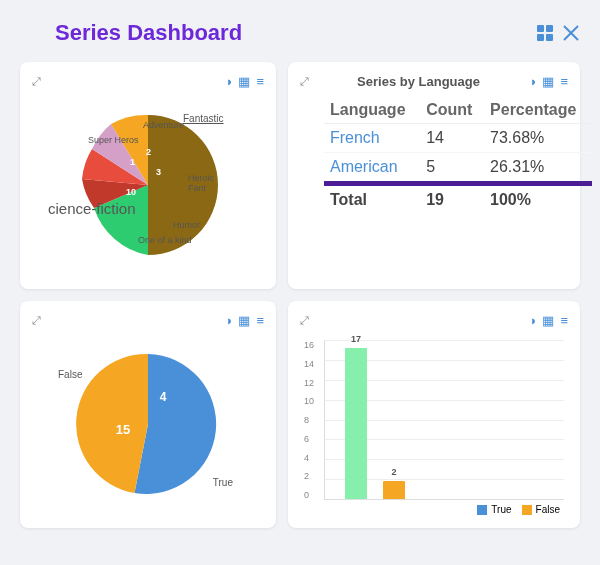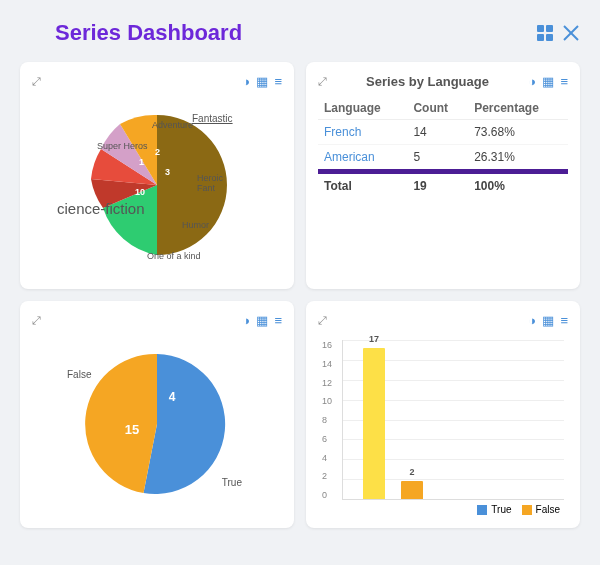--- a/index.html
+++ b/index.html
@@ -60,21 +60,22 @@
     }
     .expand-icon {
       color: #888;
       font-size: 11px;
       cursor: pointer;
     }
     
     .lang-table {
       width: 100%;
       border-collapse: collapse;
-      font-size: 12px;
+      font-size: 16px;
+      margin-left: 24px;
     }
     .lang-table th {
       text-align: left;
       padding: 4px 6px;
       color: #666;
       font-weight: 600;
       border-bottom: 1px solid #eee;
     }
     .lang-table td {
       padding: 5px 6px;
@@ -161,26 +162,26 @@
 
           <path d="M80,80 L14,74 A70,70 0 0,1 24,44 Z" fill="#e74c3c"></path>
 
           <path d="M80,80 L24,44 A70,70 0 0,1 43,19 Z" fill="#d4a0c8"></path>
 
           <path d="M80,80 L43,19 A70,70 0 0,1 80,10 Z" fill="#f5a623"></path>
 
         </svg>
         
         <div style="position:absolute; top:0; left:0; width:160px; height:160px; pointer-events:none;">
-          <span style="position:absolute; top:36px; left:20px; font-size:9px; color:#555;">Super Heros</span>
+          <span style="position:absolute; top:30px; left:20px; font-size:9px; color:#555;">Super Heros</span>
           <span style="position:absolute; top:15px; left:75px; font-size:9px; color:#555;">Adventure</span>
           <span style="position:absolute; top:8px; left:115px; font-size:10px; color:#555;text-decoration:underline;">Fantastic</span>
           <span style="position:absolute; top:68px; left:120px; font-size:9px; color:#555;">Heroic Fant</span>
           <span style="position:absolute; top:115px; left:105px; font-size:9px; color:#555;">Humor</span>
-          <span style="position:absolute; top:146px; left:70px; font-size:9px; color:#555;">One of a kind</span>
+          <span style="position:absolute; top:130px; left:70px; font-size:9px; color:#555;">One of a kind</span>
           <span style="position:absolute; top:95px; left:-20px; font-size:15px; color:#555;">cience-fiction</span>
 
           <span style="position:absolute; top:52px; left:62px; font-size:9px; color:white; font-weight:bold;">1</span>
           <span style="position:absolute; top:42px; left:78px; font-size:9px; color:white; font-weight:bold;">2</span>
           <span style="position:absolute; top:62px; left:88px; font-size:9px; color:white; font-weight:bold;">3</span>
           <span style="position:absolute; top:82px; left:58px; font-size:9px; color:white; font-weight:bold;">10</span>
         </div>
       </div>
     </div>
   </div>
@@ -280,21 +281,21 @@
             <div style="position:absolute;left:0;right:0;border-top:1px solid #eee;top:12.5%;"></div>
             <div style="position:absolute;left:0;right:0;border-top:1px solid #eee;top:25%;"></div>
             <div style="position:absolute;left:0;right:0;border-top:1px solid #eee;top:37.5%;"></div>
             <div style="position:absolute;left:0;right:0;border-top:1px solid #eee;top:50%;"></div>
             <div style="position:absolute;left:0;right:0;border-top:1px solid #eee;top:62.5%;"></div>
             <div style="position:absolute;left:0;right:0;border-top:1px solid #eee;top:75%;"></div>
             <div style="position:absolute;left:0;right:0;border-top:1px solid #eee;top:87.5%;"></div>
           </div>
 
           <div style="display:flex; flex-direction:column; align-items:center; position:relative; z-index:1;">
-            <div style="width:22px; height:151px; background:#fde047; border-radius:1px 1px 0 0; position:relative;">
+            <div style="width:22px; height:151px; background:#86efac; border-radius:1px 1px 0 0; position:relative;">
               <span style="position:absolute;top:-14px;left:50%;transform:translateX(-50%);font-size:9px;color:#555;font-weight:bold;">17</span>
             </div>
           </div>
 
           <div style="display:flex; flex-direction:column; align-items:center; position:relative; z-index:1;">
             <div style="width:22px; height:18px; background:#f5a623; border-radius:1px 1px 0 0; position:relative;">
               <span style="position:absolute;top:-14px;left:50%;transform:translateX(-50%);font-size:9px;color:#555;font-weight:bold;">2</span>
             </div>
           </div>
         </div>

